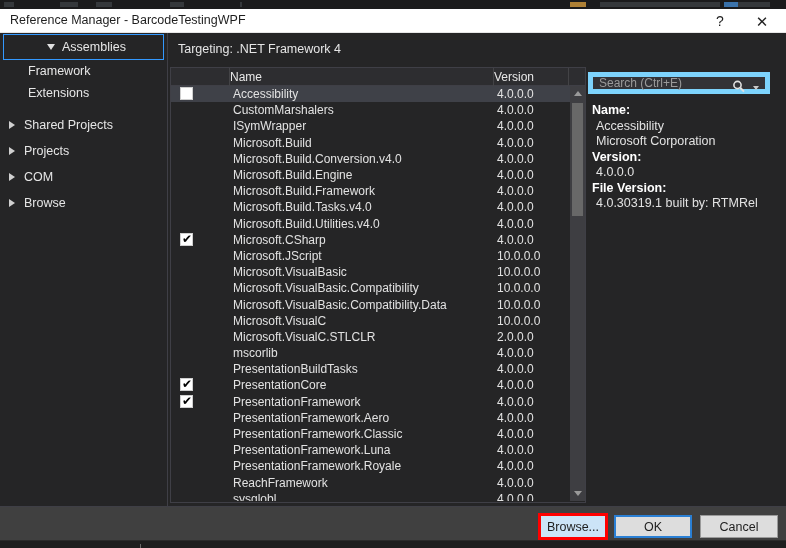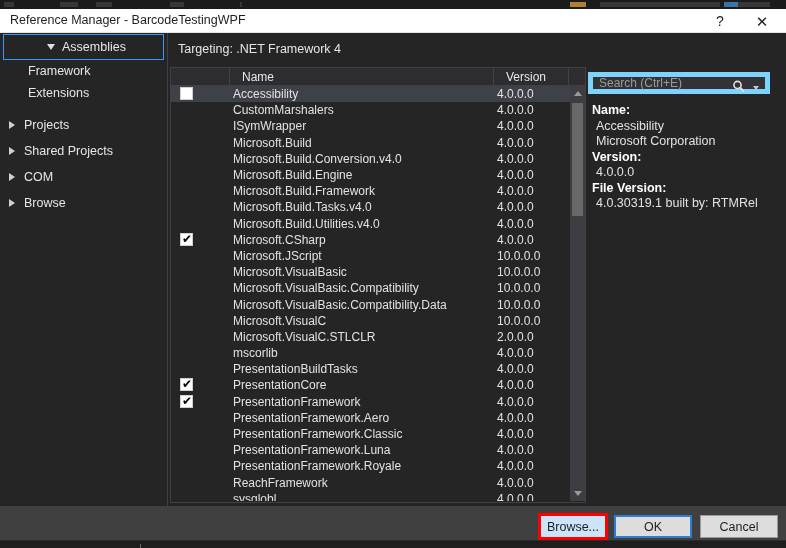--- a/index.html
+++ b/index.html
@@ -49,21 +49,21 @@
   .tri-down { width:0;height:0;border-left:4.5px solid transparent;border-right:4.5px solid transparent;border-top:6px solid #e0e0e0; }
   .tri-right { width:0;height:0;border-top:4.5px solid transparent;border-bottom:4.5px solid transparent;border-left:6px solid #d0d0d0; }
   .nav-child { height:22px; display:flex; align-items:center; padding-left:28px; color:#e6e6e6; font-size:12.5px; cursor:default; }
 
   
   .targeting { position:absolute; left:178px; top:9px; font-size:12.5px; color:#e6e6e6; white-space:nowrap; }
 
   
   .listwrap { position:absolute; left:170px; top:34px; width:416px; height:436px; background:#252526; border:1px solid #3f3f46; }
   .list-header { position:absolute; left:0; top:0; width:414px; height:18px; background:#2d2d30; border-bottom:1px solid #3f3f46; }
-  .hcell { position:absolute; top:0; height:18px; display:flex; align-items:center; color:#e8e8e8; font-size:12px; padding-left:12px; }
+  .hcell { position:absolute; top:0; height:18px; display:flex; align-items:center; color:#e8e8e8; font-size:12px; padding-left:0; }
   .hcell.name { left:58px; width:264px; border-left:1px solid #434346; }
   .hcell.ver  { left:322px; width:76px; border-left:1px solid #434346; border-right:1px solid #434346; }
   .rows { position:absolute; left:0; top:18px; width:399px; height:415px; overflow:hidden; }
   .row { position:relative; height:16.2px; display:flex; align-items:center; cursor:default; }
   .row.selected { background:#3f4148; }
   .row .cb { position:absolute; left:9px; top:1px; width:13px; height:13px; }
   .row .cb.on, .row .cb.off { background:#ffffff; border:1px solid #cfcfcf; }
   .row .cb .mark { position:absolute; left:1px; top:-2px; font-size:12px; color:#000; line-height:14px; }
   .row .nm { position:absolute; left:62px; font-size:12px; color:#e2e2e2; white-space:nowrap; }
   .row .vr { position:absolute; left:326px; font-size:12px; color:#e2e2e2; white-space:nowrap; }
@@ -139,27 +139,27 @@
         <span>Framework</span>
       </div>
       <div class="nav-child">
         <span>Extensions</span>
       </div>
       <div style="height:8px"></div>
       <div class="nav-item">
         <span class="tw">
             <span class="tri-right"></span>
           </span>
+        <span>Shared Projects</span>
+      </div>
+      <div class="nav-item">
+        <span class="tw">
+            <span class="tri-right"></span>
+          </span>
         <span>Projects</span>
-      </div>
-      <div class="nav-item">
-        <span class="tw">
-            <span class="tri-right"></span>
-          </span>
-        <span>Shared Projects</span>
       </div>
       <div class="nav-item">
         <span class="tw">
             <span class="tri-right"></span>
           </span>
         <span>COM</span>
       </div>
       <div class="nav-item">
         <span class="tw">
             <span class="tri-right"></span>

